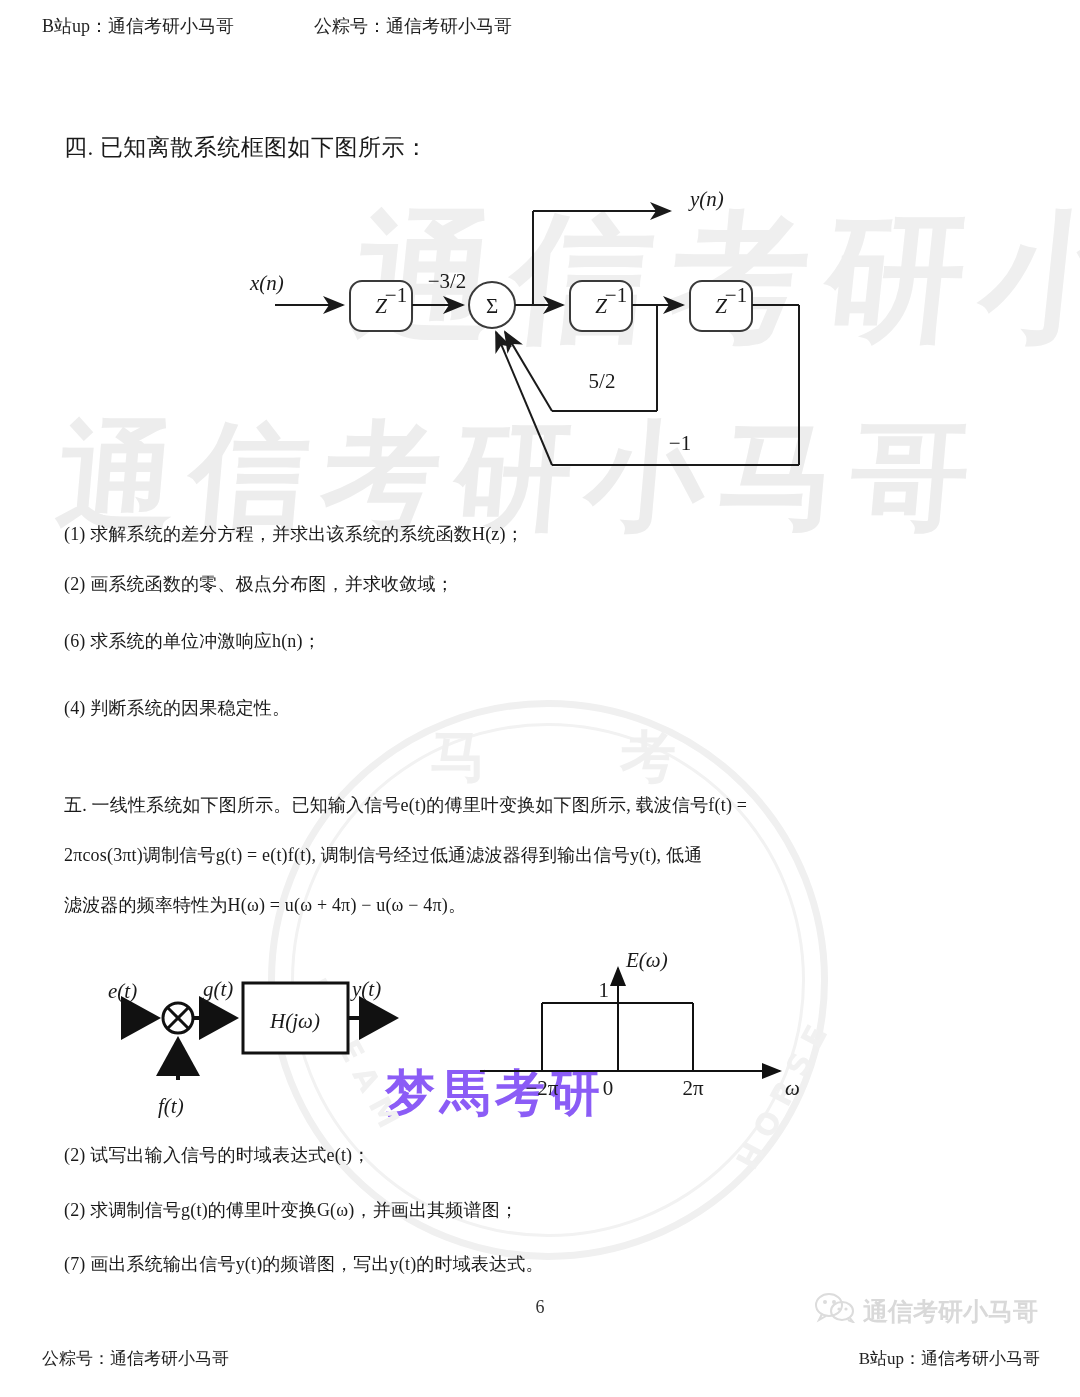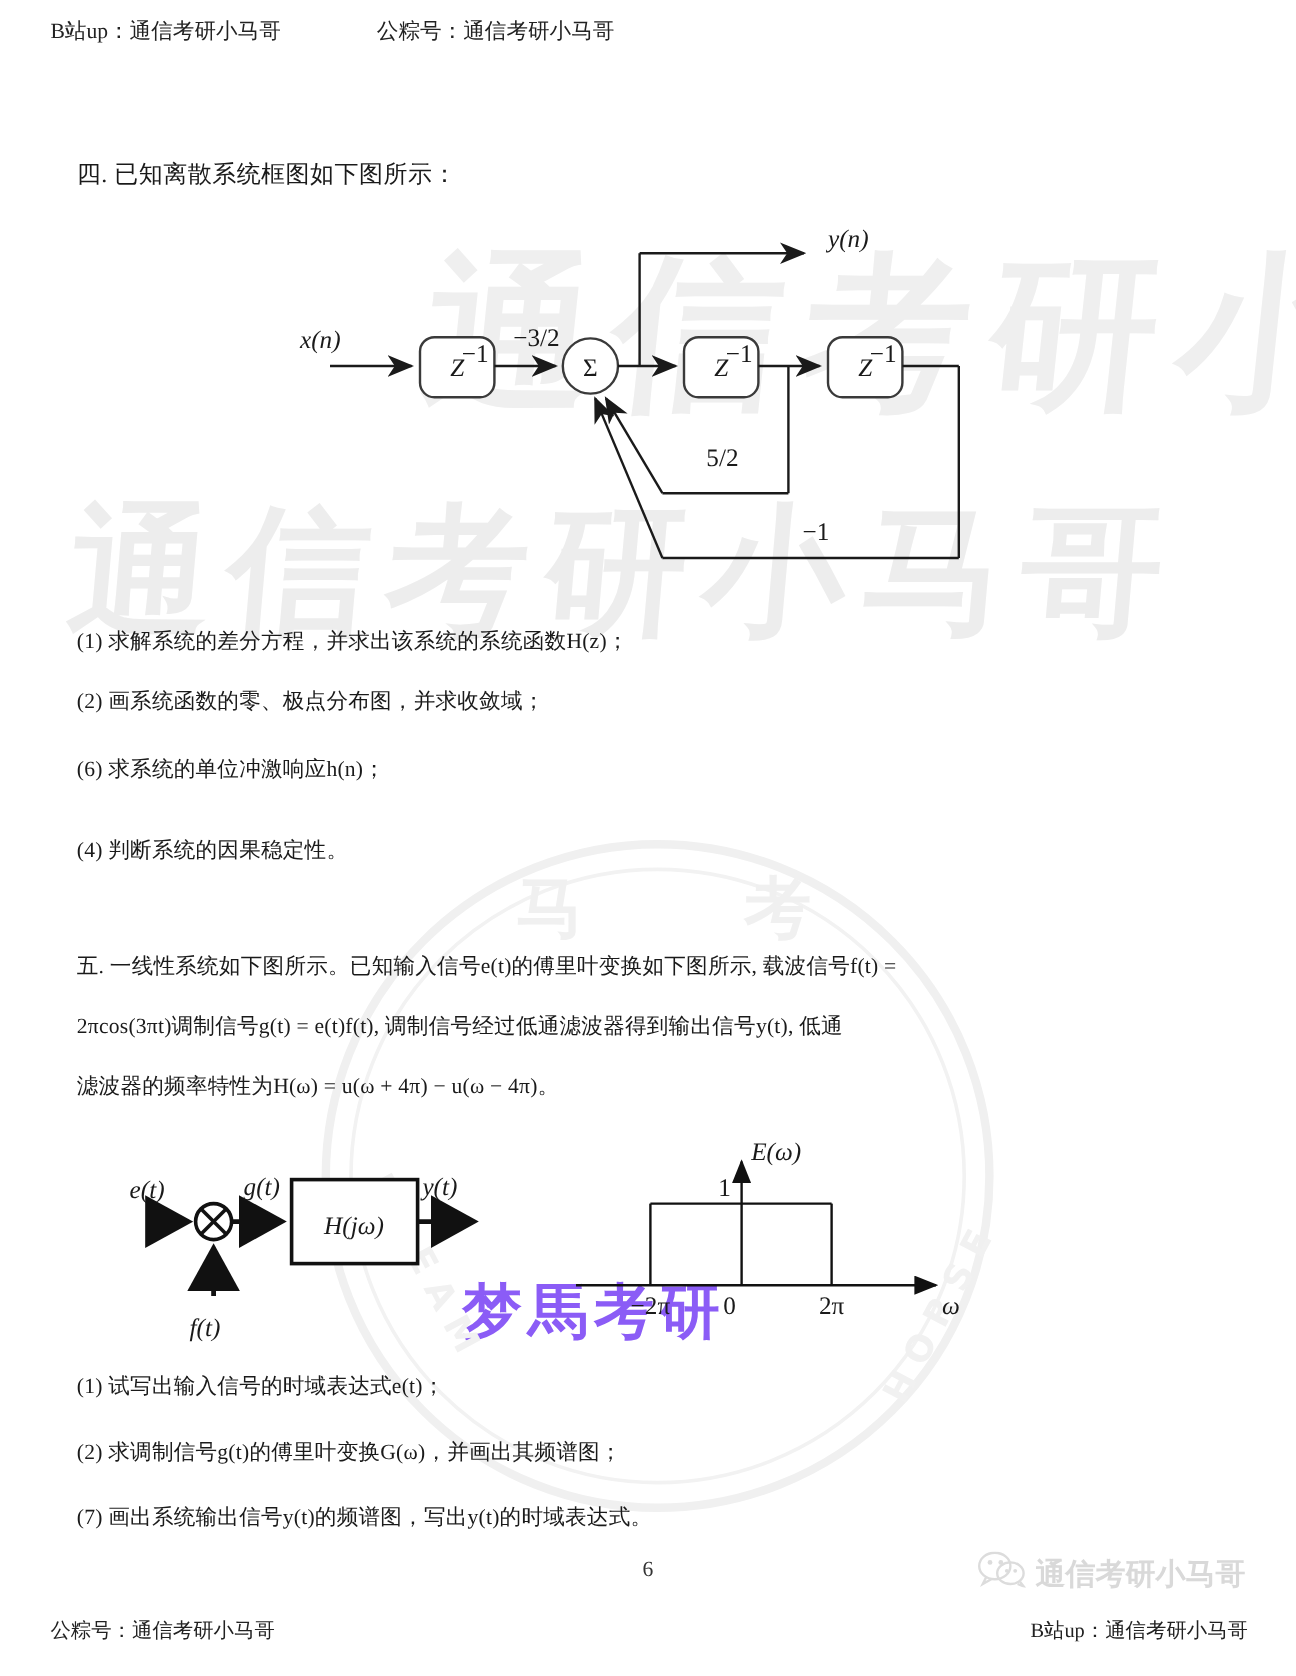--- a/index.html
+++ b/index.html
@@ -163,21 +163,21 @@
     z-index: 3;
     font-family: "DejaVu Sans", sans-serif;
   }
 
   
   .content { position: relative; z-index: 2; }
 
   .q-head {
     position: absolute;
     left: 64px;
-    font-size: 20px;
+    font-size: 23px;
     letter-spacing: 0.02em;
   }
   .q-line {
     position: absolute;
     left: 64px;
     font-size: 18px;
     letter-spacing: 0.01em;
   }
 
   
@@ -352,21 +352,21 @@
       <line x1="213" y1="63" x2="213" y2="131" stroke="#111" stroke-width="2"></line>
 
       <text class="dlabel-up" x="129" y="57" text-anchor="end" font-size="17">1</text>
 
       <text class="dlabel-up" x="62" y="155" text-anchor="middle" font-size="19">−2π</text>
       <text class="dlabel-up" x="128" y="155" text-anchor="middle" font-size="19">0</text>
       <text class="dlabel-up" x="213" y="155" text-anchor="middle" font-size="19">2π</text>
     </svg>
   </div>
 
-  <div class="q-line" style="top:1143px;">(1) 试写出输入信号的时域表达式e(t)；</div>
+  <div class="q-line" style="top:1143px;">(2) 试写出输入信号的时域表达式e(t)；</div>
   <div class="q-line" style="top:1198px;">(2) 求调制信号g(t)的傅里叶变换G(ω)，并画出其频谱图；</div>
   <div class="q-line" style="top:1252px;">(7) 画出系统输出信号y(t)的频谱图，写出y(t)的时域表达式。</div>
 </div>
 
 <div class="wechat-badge">
   <span>
     <svg width="40" height="30" viewBox="0 0 40 30">
       <ellipse cx="14" cy="12" rx="13" ry="11" fill="none" stroke="#dcdcdc" stroke-width="2"></ellipse>
       <path d="M7 21 L4 27 L11 23" fill="none" stroke="#dcdcdc" stroke-width="2"></path>
       <circle cx="10" cy="9" r="2" fill="#dcdcdc"></circle>

